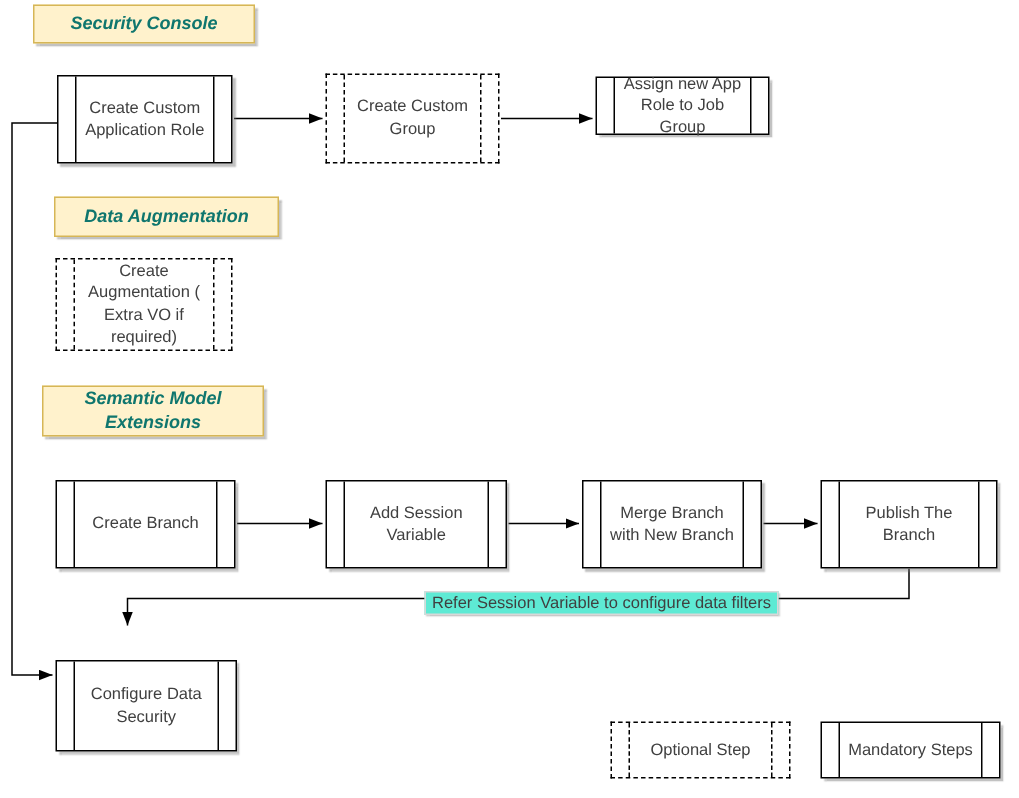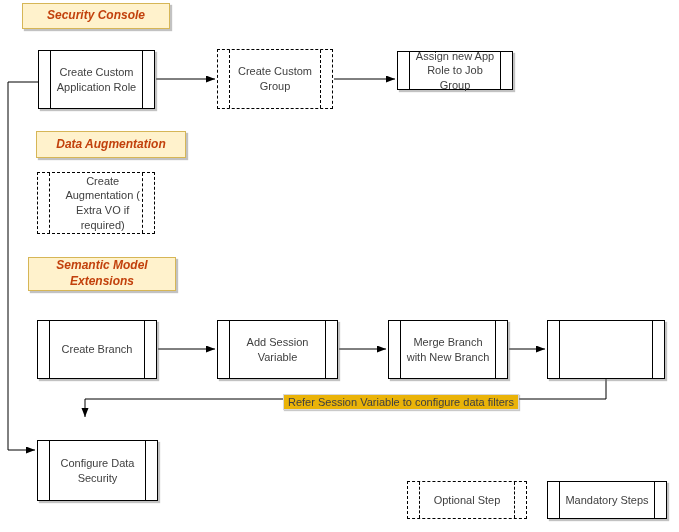--- a/index.html
+++ b/index.html
@@ -28,21 +28,21 @@
     background: var(--header-fill, #fff2cc);
     border: 1px solid var(--header-border, #d6b656);
     box-shadow: 2px 2px 1px rgba(120,120,120,0.45);
     display: flex;
     align-items: center;
     justify-content: center;
     text-align: center;
     font-size: 12px;
     font-weight: bold;
     font-style: italic;
-    color: #c2410c;
+    color: #0f766e;
     line-height: 1.3;
     white-space: pre-line;
   }
   
   .node {
     position: absolute;
     z-index: 2;
     background: #ffffff;
     border: 1px solid #000000;
     box-shadow: 2px 2px 1px rgba(120,120,120,0.45);
@@ -68,37 +68,37 @@
   .rail.right { right: 11px; }
   .node.optional {
     border-style: dashed;
     box-shadow: none;
   }
   .node.optional .rail { border-left-style: dashed; }
   
   .edge-label {
     position: absolute;
     z-index: 3;
-    background: #eab308;
+    background: #5eead4;
     border: 1px solid #d8d8d8;
     box-shadow: 1px 1px 1px rgba(120,120,120,0.4);
     font-size: 11px;
     color: #404040;
     padding: 1px 4px;
     white-space: nowrap;
   }
   
   #hdr-security   { left: 22px;  top: 3px;   width: 148px; height: 26px; }
   #hdr-augment    { left: 36px;  top: 131px; width: 150px; height: 27px; }
   #hdr-semantic   { left: 28px;  top: 257px; width: 148px; height: 34px; }
 
   #n-ccar   { left: 38px;  top: 50px;  width: 117px; height: 59px; }
   #n-ccg    { left: 217px; top: 49px;  width: 116px; height: 60px; }
   #n-assign { left: 397px; top: 51px;  width: 116px; height: 39px; }
-  #n-caug   { left: 37px;  top: 172px; width: 118px; height: 62px; justify-content: flex-end; }
+  #n-caug   { left: 37px;  top: 172px; width: 118px; height: 62px; }
   #n-cb     { left: 37px;  top: 320px; width: 120px; height: 59px; }
   #n-asv    { left: 217px; top: 320px; width: 121px; height: 59px; }
   #n-mb     { left: 388px; top: 320px; width: 120px; height: 59px; justify-content: center; }
   #n-pb     { left: 547px; top: 320px; width: 118px; height: 59px; }
   #n-cds    { left: 37px;  top: 440px; width: 121px; height: 61px; }
 
   #lg-opt   { left: 407px; top: 481px; width: 120px; height: 38px; }
   #lg-man   { left: 547px; top: 481px; width: 120px; height: 38px; }
 
   #edge-lbl { left: 283px; top: 394px; }
@@ -170,20 +170,22 @@
   </div>
   <div class="node" id="n-mb">
     <span class="rail left"></span>
     <span class="rail right"></span>
     <span class="label">Merge Branch
 with New Branch</span>
   </div>
   <div class="node" id="n-pb">
     <span class="rail left"></span>
     <span class="rail right"></span>
+    <span class="label">Publish The
+Branch</span>
   </div>
 
   <div class="node" id="n-cds">
     <span class="rail left"></span>
     <span class="rail right"></span>
     <span class="label">Configure Data
 Security</span>
   </div>
 
   <div class="edge-label" id="edge-lbl">Refer Session Variable to configure data filters</div>

